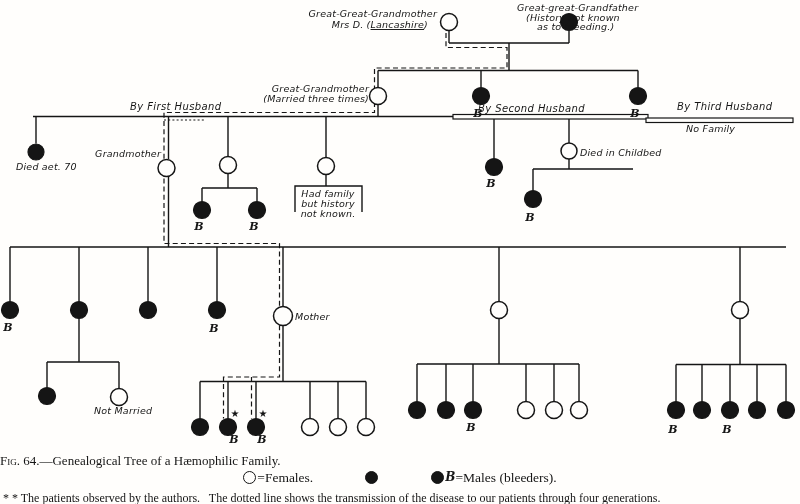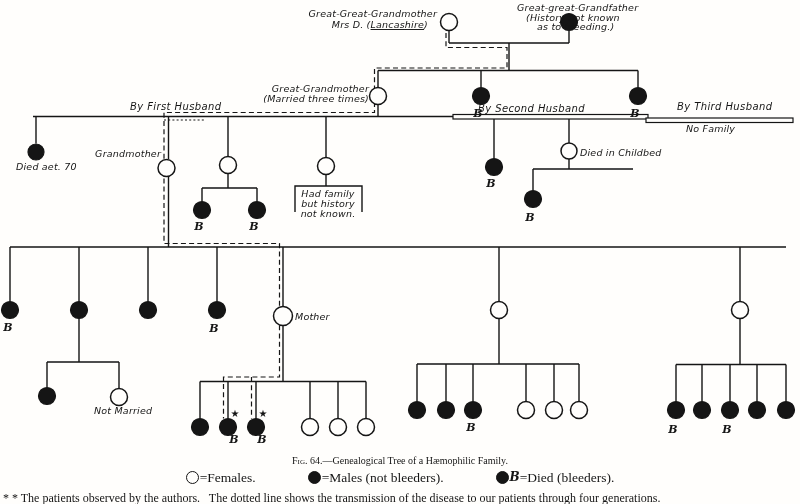--- a/index.html
+++ b/index.html
@@ -8,21 +8,21 @@
   .s{stroke:#151515;stroke-width:1.4;fill:none;}
   .d{stroke:#151515;stroke-width:1.2;fill:none;stroke-dasharray:5 3.2;}
   .dt{stroke:#151515;stroke-width:1.1;fill:none;stroke-dasharray:2 2.2;}
   .bar{fill:#fffefc;stroke:#151515;stroke-width:1.2;}
   .open{fill:#fffefc;stroke:#151515;stroke-width:1.5;}
   .filled{fill:#151515;stroke:#151515;stroke-width:1.2;}
   .hl{font-family:"DejaVu Sans",sans-serif;font-style:italic;font-size:9.5px;letter-spacing:.2px;fill:#151515;}
   .hl2{font-family:"DejaVu Sans",sans-serif;font-style:italic;font-size:10px;letter-spacing:.4px;fill:#151515;}
   .bl{font-family:"DejaVu Serif",serif;font-style:italic;font-weight:700;font-size:11px;fill:#151515;}
   .star{font-family:"DejaVu Sans",sans-serif;font-size:10px;fill:#151515;}
-  .caption{text-align:center;font-family:"Liberation Serif",serif;font-size:10px;color:#151515;line-height:15px;margin-top:1px;}
+  .caption{text-align:left;font-family:"Liberation Serif",serif;font-size:13px;color:#151515;line-height:15px;margin-top:1px;}
   .caption .figno{font-variant:small-caps;}
   .legend{display:flex;justify-content:center;align-items:center;gap:52px;font-family:"Liberation Serif",serif;font-size:13.5px;color:#151515;margin-top:2px;line-height:15px;}
   .legend-item{display:flex;align-items:center;}
   .sym{display:inline-block;width:11px;height:11px;border-radius:50%;border:1.5px solid #151515;margin-right:1px;}
   .sym.f{background:#151515;}
   .bital{font-family:"DejaVu Serif",serif;font-style:italic;font-weight:700;font-size:12px;}
   .footnote{font-family:"Liberation Serif",serif;font-size:12px;color:#151515;margin-top:6px;padding:0 3px;white-space:nowrap;}
 </style>
 </head>
 <body>
@@ -161,24 +161,23 @@
   <span class="figno">Fig. 64.</span><span>—Genealogical Tree of a Hæmophilic Family.</span>
 </div>
 
 <div class="legend">
   <span class="legend-item">
     <span class="sym"></span>
     <span>=Females.</span>
   </span>
   <span class="legend-item">
     <span class="sym f"></span>
-    <span>=Males (not bleeders).</span>
   </span>
   <span class="legend-item">
     <span class="sym f"></span>
     <span class="bital">B</span>
-    <span>=Died (bleeders).</span>
+    <span>=Males (bleeders).</span>
   </span>
 </div>
 
 <div class="footnote">* * The patients observed by the authors.  The dotted line shows the transmission of the disease to our patients through four generations.</div>
 
 </div>
 
 </body></html>

